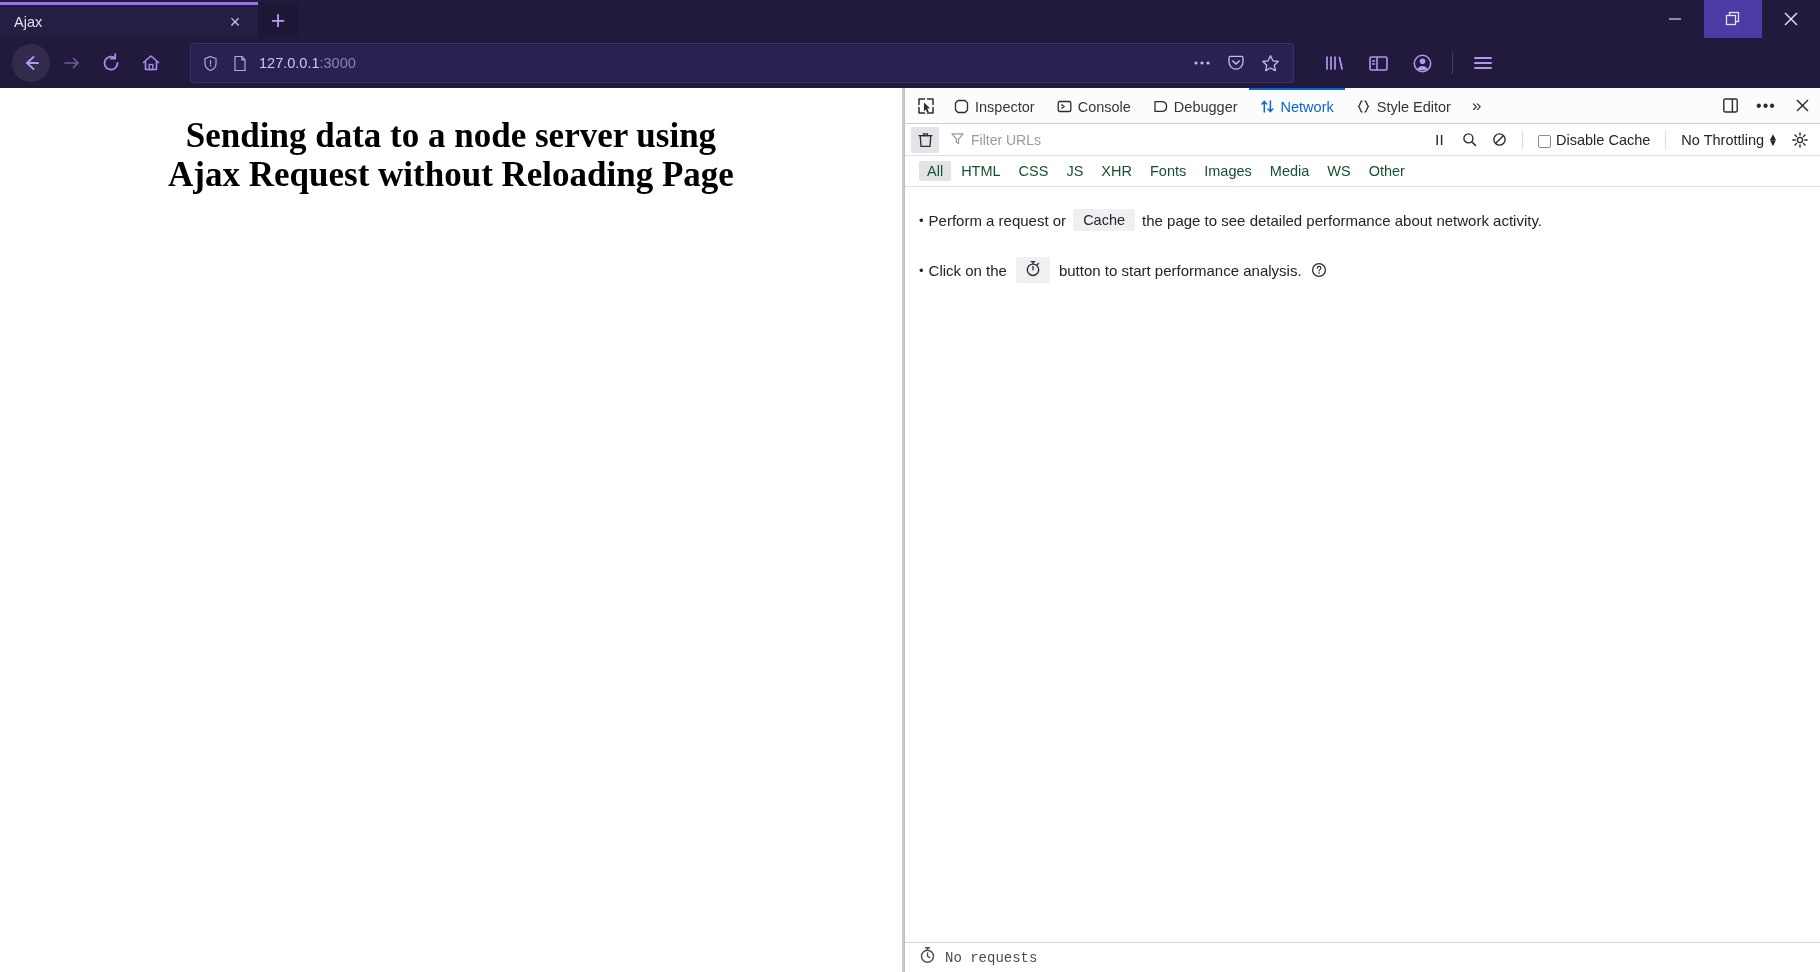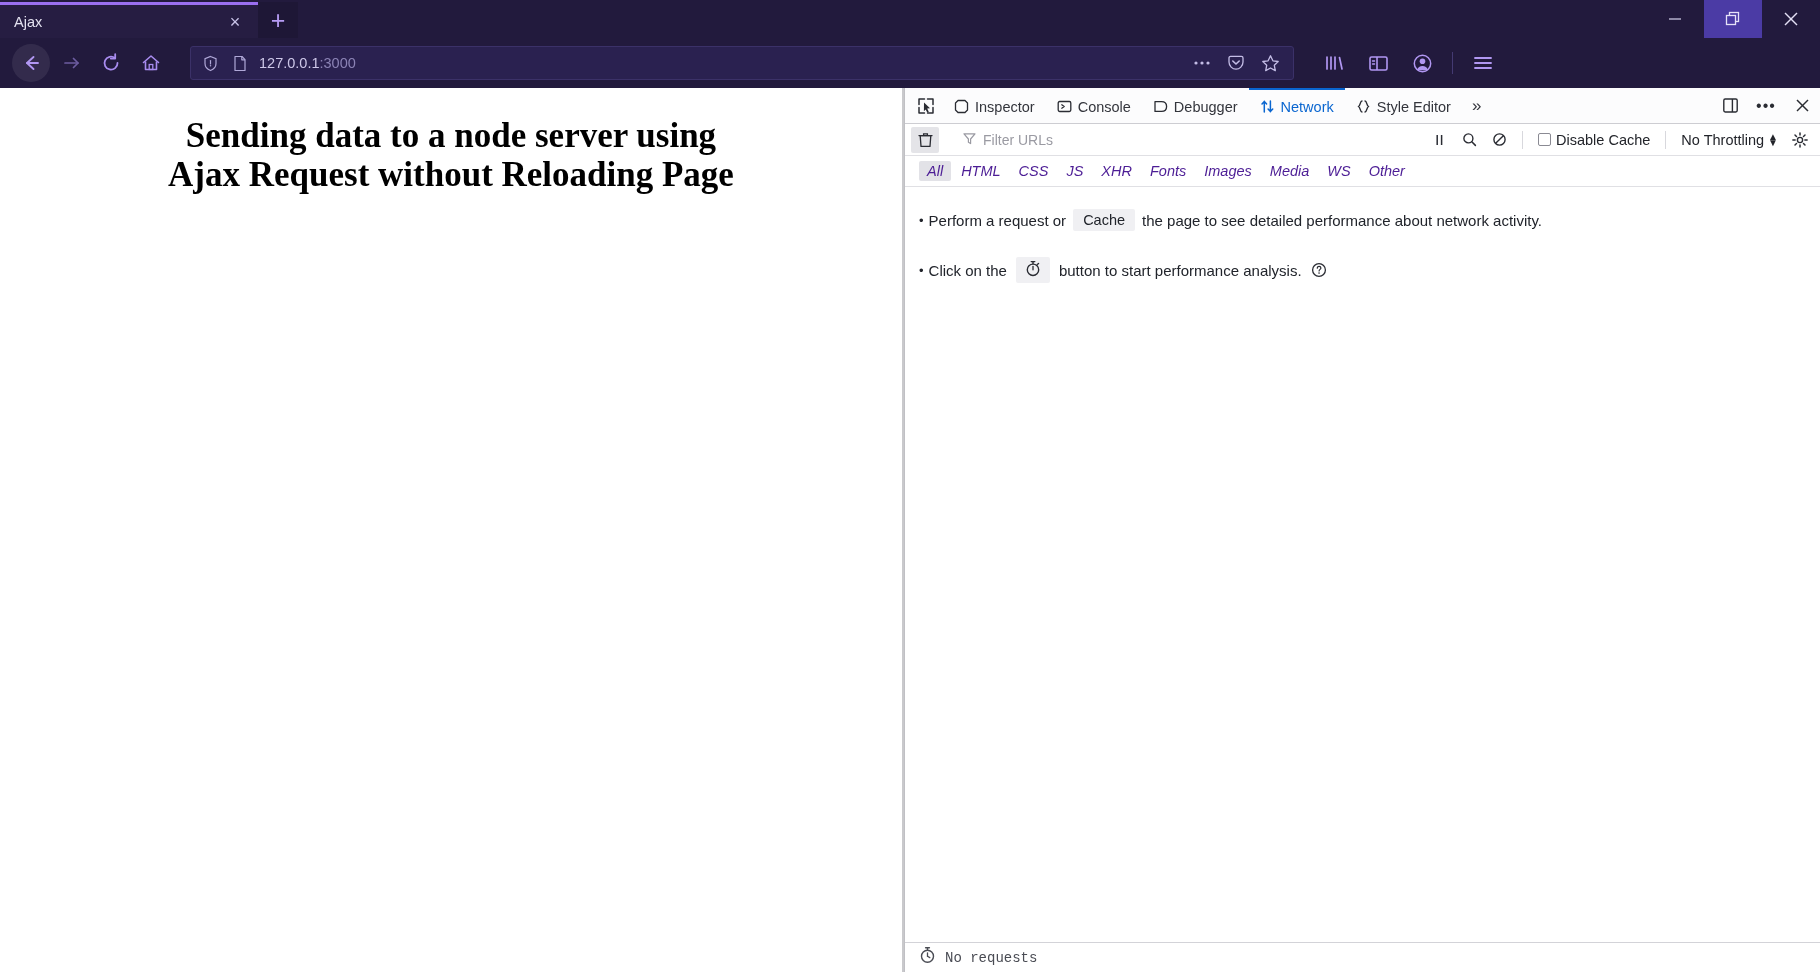--- a/index.html
+++ b/index.html
@@ -53,21 +53,21 @@
   }
   .navbtn {
     width: 38px; height: 38px; display: flex; align-items: center; justify-content: center;
     cursor: pointer; border-radius: 50%;
   }
   .navbtn.active-hl { background: rgba(255,255,255,0.08); }
   .navbtn svg { display: block; }
   .nav-ic { stroke: #a98cf0; }
 
   .urlbar {
-    flex: 1; height: 34px; margin: 0 14px 0 18px;
+    flex: 1; height: 40px; margin: 0 14px 0 18px;
     background: #2a2150; border: 1px solid #3b3168; border-radius: 3px;
     display: flex; align-items: center; padding: 0 8px; gap: 8px;
     max-width: 1104px;
   }
   .url-text { color: #cdc7e8; font-size: 14.5px; flex: 1; white-space: nowrap; }
   .url-text .dim { color: #8b83b5; }
   .url-icon { display: flex; align-items: center; justify-content: center; width: 22px; }
   .url-right { display: flex; align-items: center; gap: 4px; }
   .url-right .ubtn {
     width: 30px; height: 28px; display: flex; align-items: center; justify-content: center;
@@ -132,57 +132,56 @@
     color: #33353c; font-size: 17px;
   }
   .dt-tabbar-right { margin-left: auto; display: flex; align-items: stretch; }
   .dt-tr-btn {
     width: 36px; display: flex; align-items: center; justify-content: center;
     cursor: pointer; color: #2a2c33;
   }
 
   
   .dt-toolbar {
-    height: 32px; display: flex; align-items: center; gap: 12px;
+    height: 32px; display: flex; align-items: center; gap: 0;
     border-bottom: 1px solid #e0e0e4; background: #fff; padding: 0 6px;
     flex: 0 0 32px;
   }
   .tb-icon-btn {
     width: 28px; height: 26px; display: flex; align-items: center; justify-content: center;
     cursor: pointer; border-radius: 2px;
   }
   .tb-icon-btn.pressed { background: #e4e4e8; }
   .filter-box {
     flex: 1; height: 24px; display: flex; align-items: center; gap: 7px;
     padding: 0 8px; margin: 0 4px; min-width: 0;
   }
   .filter-ph { color: #9a9aa2; font-size: 14px; }
   .tb-right { display: flex; align-items: center; gap: 2px; }
   .tb-sep { width: 1px; height: 18px; background: #d8d8dd; margin: 0 7px; }
-  .chk-wrap { display: flex; align-items: center; gap: 5px; cursor: pointer; padding: 0 6px; }
+  .chk-wrap { display: flex; align-items: flex-end; gap: 5px; cursor: pointer; padding: 0 6px; }
   .chk-box {
     width: 13px; height: 13px; border: 1px solid #8a8a93; background: #fff;
     border-radius: 2px;
   }
   .chk-label { font-size: 14.5px; color: #22242a; white-space: nowrap; }
   .throttle {
     display: flex; align-items: center; gap: 4px; cursor: pointer;
     font-size: 14.5px; color: #22242a; padding: 0 6px; white-space: nowrap;
   }
   .throttle .updown { display: flex; flex-direction: column; line-height: 0.55; font-size: 10px; }
 
   
   .dt-filters {
     height: 31px; display: flex; align-items: center; gap: 2px;
     border-bottom: 1px solid #e0e0e4; padding: 0 14px; flex: 0 0 31px;
   }
   .ftab {
-    font-size: 14.5px; color: #4c1d95; padding: 2px 8px; cursor: pointer;
+    font-size: 14.5px; color: #14532d; padding: 2px 8px; cursor: pointer;
     border-radius: 2px;
-    font-style: italic;
   }
   .ftab.sel { background: #e2e2e7; }
 
   
   .dt-empty { flex: 1; padding: 22px 14px 0 14px; overflow: hidden; }
   .empty-line {
     display: flex; align-items: center; gap: 0;
     font-size: 15px; color: #21242b; margin-bottom: 26px; flex-wrap: wrap;
   }
   .bullet { margin-right: 5px; font-size: 13px; }

